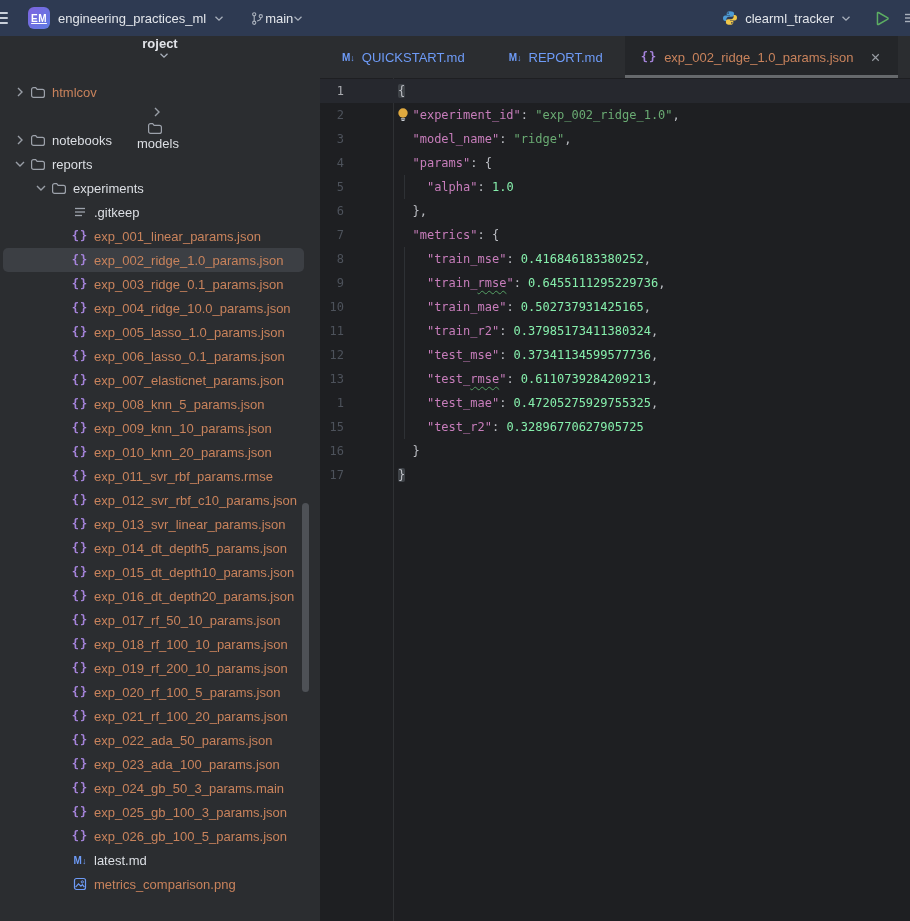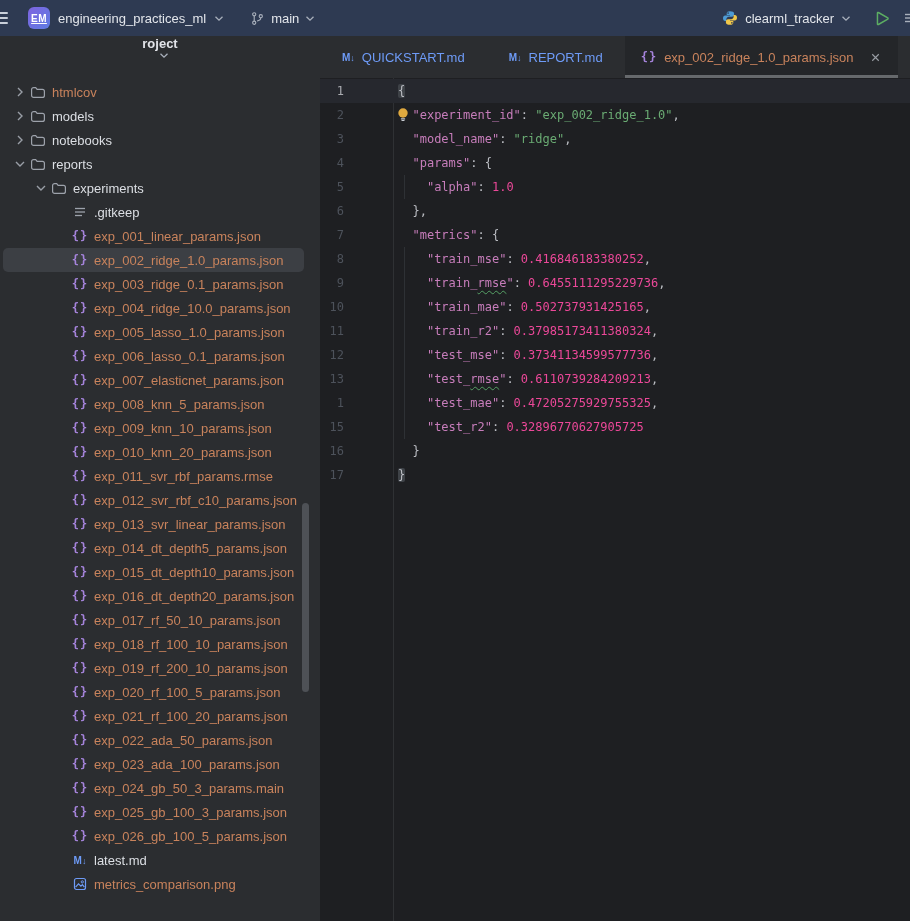--- a/index.html
+++ b/index.html
@@ -16,21 +16,21 @@
   }
   .hamburger { width:15px; margin-left:-7px; display:flex; flex-direction:column; gap:3px; }
   .hamburger i { display:block; height:2px; background:#C9CFD9; border-radius:1px; }
   .proj-widget { display:flex; align-items:center; margin-left:20px; gap:8px; cursor:pointer; }
   .badge {
     width:22px; height:22px; border-radius:6px; display:flex; align-items:center; justify-content:center;
     background:linear-gradient(135deg,#7E64E0,#5E7CE2); color:#fff; font-size:10px; font-weight:bold; letter-spacing:.4px;text-decoration:underline;
   }
   .tb-text { color:#E3E6EB; }
   .chev { display:inline-block; margin-top:1px; }
-  .branch-widget { display:flex; align-items:center; gap:6px; margin-left:26px; cursor:pointer; }
+  .branch-widget { display:flex; align-items:center; margin-left:26px; cursor:pointer; }
   .spacer { flex:1; }
   .run-widget { display:flex; align-items:center; gap:7px; cursor:pointer; }
   .play-btn { background:none; border:none; margin-left:22px; cursor:pointer; display:flex; align-items:center; }
   .more-clip { margin-left:14px; margin-right:-8px; display:flex; }
   
   #tree-panel {
     position:absolute; left:0; top:36px; width:320px; bottom:0;
     background:#2B2D30; overflow:hidden;
   }
   .panel-header { height:44px; display:flex; align-items:center;flex-direction:column; }
@@ -76,21 +76,21 @@
     font-family:"DejaVu Sans Mono",monospace; font-size:12px; color:#4D525B;
   }
   .eline.current .lnum { color:#A9ABB0; }
   .lcode {
     white-space:pre; padding-left:5px;
     font-family:"DejaVu Sans Mono",monospace; font-size:12px;
   }
   .tk-p { color:#BCBEC4; }
   .tk-k { color:#C77DBB; }
   .tk-s { color:#6AAB73; }
-  .tk-n { color:#ec4899; }
+  .tk-n { color:#86efac; }
   .tk-hl { background:#3E4247; border-radius:2px; }
   .tk-sq { text-decoration:underline; text-decoration-style:wavy; text-decoration-color:#55A065; text-decoration-thickness:1px; text-underline-offset:3px; }
   .bulb { position:absolute; left:77px; top:5px; }
 </style>
 </head>
 <body>
 
 <div id="app">
 
   <div id="topbar">
@@ -163,21 +163,21 @@
           </span>
           <span class="ticon">
             <span style="display: flex;">
               <svg width="16" height="16" viewBox="0 0 16 16">
                 <path d="M1.6 5.6c0-1.1.9-2 2-2h2.1l1.4 1.7h5.3c1.1 0 2 .9 2 2v4.1c0 1.1-.9 2-2 2H3.6c-1.1 0-2-.9-2-2z" fill="none" stroke="#9DA2AB" stroke-width="1.2"></path>
               </svg>
             </span>
           </span>
           <span class="tlabel c-ignored">htmlcov</span>
         </div>
-        <div class="trow" style="padding-left: 9px;">
+        <div class="trow" style="padding-left: 9px; flex-direction: column;">
           <span class="slot">
             <span style="display: flex;">
               <svg width="16" height="16" viewBox="0 0 16 16">
                 <polyline points="6,4 10,8 6,12" fill="none" stroke="#999EA6" stroke-width="1.4"></polyline>
               </svg>
             </span>
           </span>
           <span class="ticon">
             <span style="display: flex;">
               <svg width="16" height="16" viewBox="0 0 16 16">

